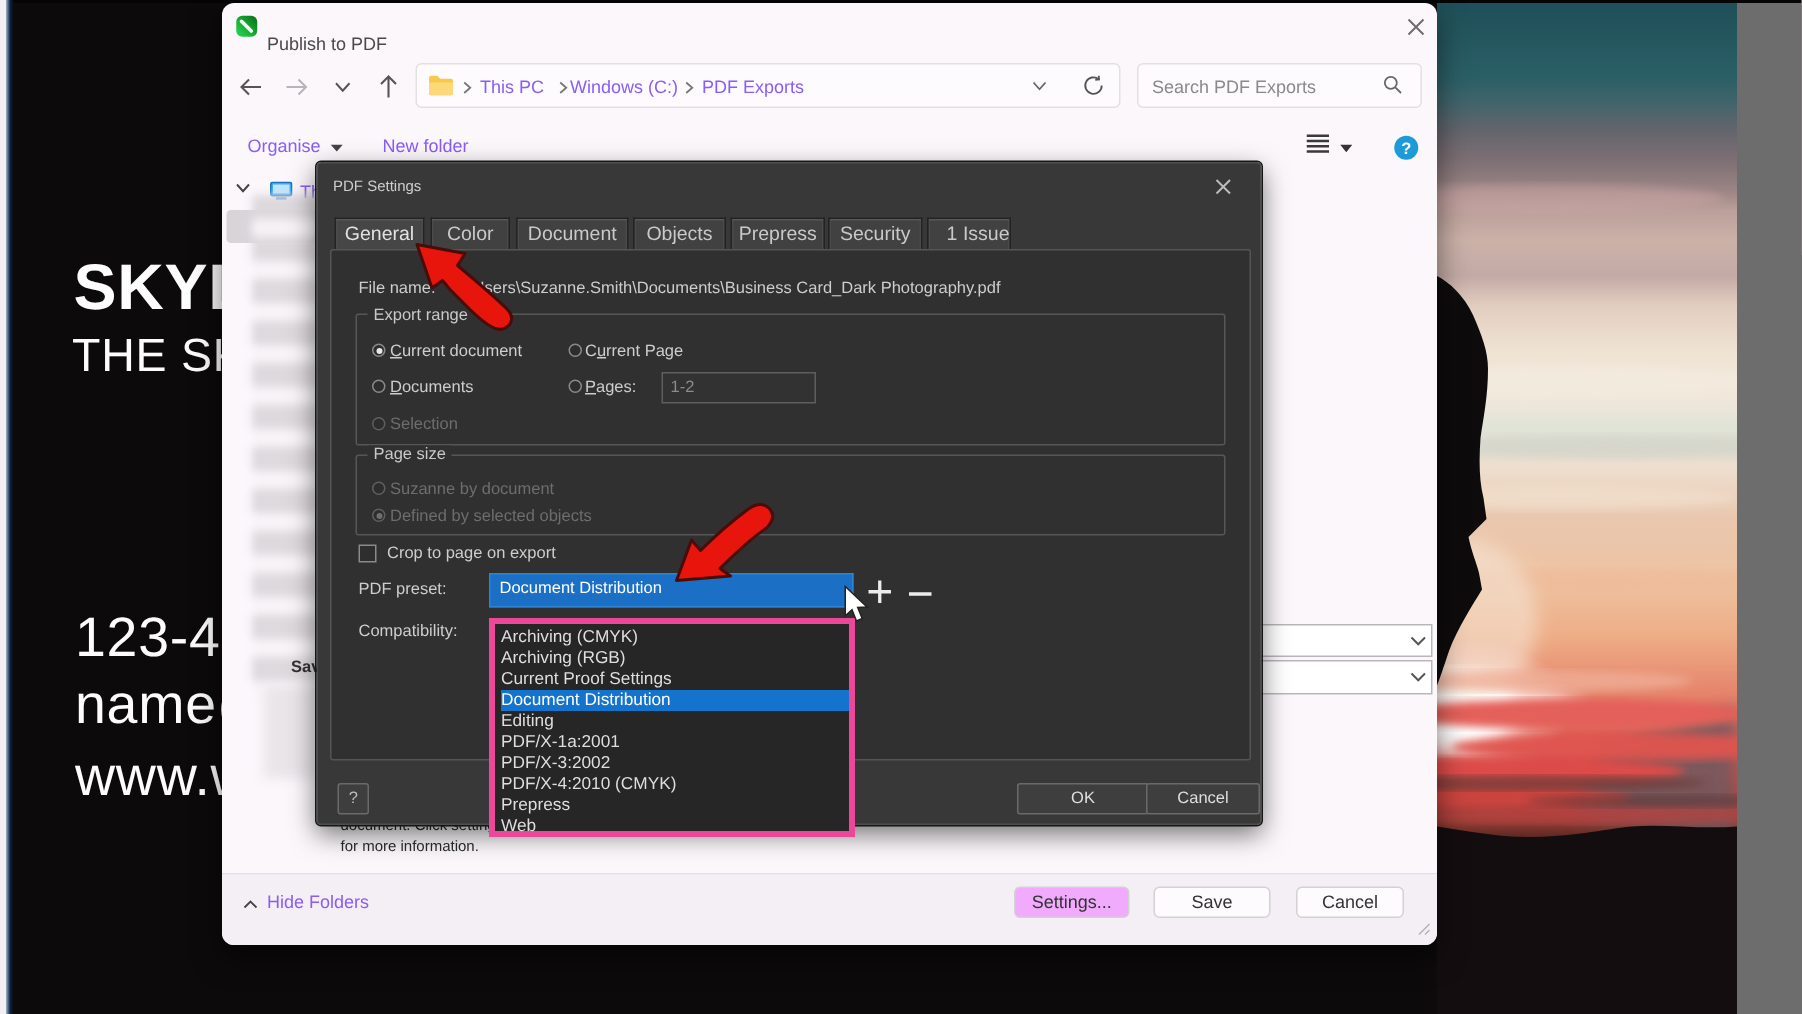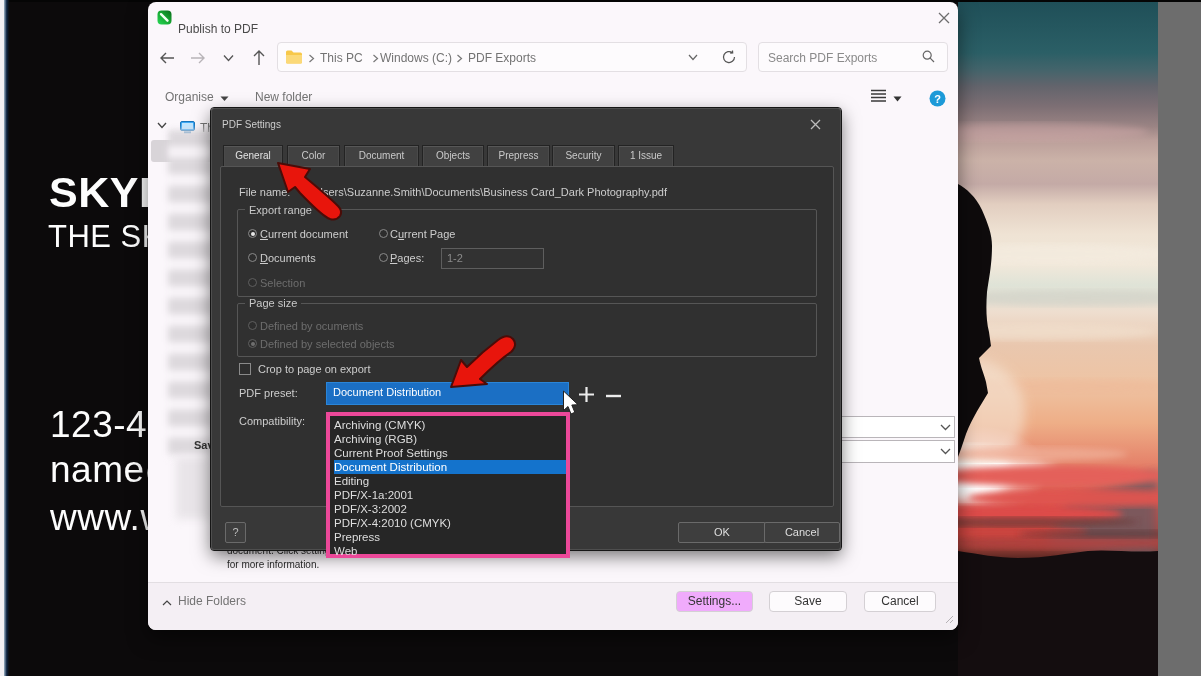--- a/index.html
+++ b/index.html
@@ -13,27 +13,27 @@
   #blackbg { left:9px; top:0; width:949px; height:676px; background:#0c0a0b; }
   #topstrip { left:9px; top:0; width:1192px; height:2px; background:#050505; z-index:3;}
   .bigwhite { color:#fdfdfd; letter-spacing:0.5px; }
 
   
   #photo { left:958px; top:2px; width:200px; height:674px; }
   #greybar { left:1158px; top:2px; width:43px; height:674px; background:#6d6d6d; }
 
   
   #filedlg { left:148px; top:2px; width:810px; height:628px; background:#fbf7fb; border-radius:8px; z-index:5; box-shadow:0 8px 20px rgba(0,0,0,0.5); }
-  .fd-text { color:#737373; font-size:12px; }
+  .fd-text { color:#8b5cf6; font-size:12px; }
   .navbtn { color:#565656; }
   .bcbar { position:absolute; background:#fdfbfd; border:1px solid #e3dfe3; border-radius:4px; }
 
   
   #pdfdlg { left:63px; top:106px; width:630px; height:442px; position:absolute; background:#383838; border:1px solid #4e4e4e; border-radius:3px; outline:1px solid #161616; box-shadow:0 6px 18px rgba(0,0,0,0.55); font-size:11px; color:#cccccc; }
-  .tab { position:absolute; top:36px; height:21px; background:#414141; border:1px solid #232323; border-bottom:none; color:#c9c9c9; text-align:center; font-size:10px; line-height:20px; box-shadow:inset 0 1px 0 #575757, inset 1px 0 0 #4a4a4a, inset -1px 0 0 #4a4a4a; }
+  .tab { position:absolute; top:36px; height:21px; background:#414141; border:1px solid #232323; border-bottom:none; color:#c9c9c9; text-align:center; font-size:13px; line-height:20px; box-shadow:inset 0 1px 0 #575757, inset 1px 0 0 #4a4a4a, inset -1px 0 0 #4a4a4a; }
   .grp { position:absolute; border:1px solid #565656; border-radius:2px; }
   .grplabel { position:absolute; background:#303030; padding:0 4px; font-size:11px; color:#c9c9c9; }
   .radio { position:absolute; width:9px; height:9px; border-radius:50%; border:1px solid #8a8a8a; background:#2d2d2d; }
   .radio.sel::after { content:""; position:absolute; left:1.5px; top:1.5px; width:4px; height:4px; border-radius:50%; background:#e8e8e8; }
   .radio.dis { border-color:#5f5f5f; }
   .radio.dis.sel::after { background:#6f6f6f; }
   .dtext { position:absolute; font-size:11px; color:#cdcdcd; white-space:nowrap; }
   .dtext.dis { color:#6d6d6d; }
   .dbtn { position:absolute; background:#3e3e3e; border:1px solid #6a6a6a; border-radius:2px; color:#dedede; font-size:11px; text-align:center; }
   u { text-decoration:underline; }
@@ -253,21 +253,21 @@
       <svg class="abs" style="left:598px;top:10px;" width="11" height="11" viewBox="0 0 11 11">
         <path d="M1,1 L10,10 M10,1 L1,10" stroke="#bdbdbd" stroke-width="1.3"></path>
       </svg>
 
       <div class="tab" style="left:11px;width:60px;background:#464646;color:#e2e2e2;">General</div>
       <div class="tab" style="left:75px;width:53px;">Color</div>
       <div class="tab" style="left:132px;width:75px;">Document</div>
       <div class="tab" style="left:210px;width:62px;">Objects</div>
       <div class="tab" style="left:275px;width:63px;">Prepress</div>
       <div class="tab" style="left:340px;width:63px;">Security</div>
-      <div class="tab" style="left:406px;width:56px;">1 Issue</div>
+      <div class="tab" style="left:406px;width:56px;text-align:right;">1 Issue</div>
 
       <div class="abs" style="left:8px;top:57px;width:614px;height:341px;border:1px solid #555;border-radius:2px;background:#303030;"></div>
 
       <div class="dtext" style="left:27px;top:77px;">File name:</div>
       <div class="dtext" style="left:89px;top:77px;">C:\Users\Suzanne.Smith\Documents\Business Card_Dark Photography.pdf</div>
 
       <div class="grp" style="left:25px;top:100px;width:580px;height:88px;"></div>
       <div class="grplabel" style="left:33px;top:95px;">Export range</div>
       <div class="radio sel" style="left:36px;top:120px;"></div>
       <div class="dtext" style="left:48px;top:119px;"><u>C</u>urrent document</div>
@@ -277,21 +277,21 @@
       <div class="dtext" style="left:48px;top:143px;"><u>D</u>ocuments</div>
       <div class="radio" style="left:167px;top:144px;"></div>
       <div class="dtext" style="left:178px;top:143px;"><u>P</u>ages:</div>
       <div class="abs" style="left:229px;top:139px;width:103px;height:21px;background:#323232;border:1px solid #5e5e5e;font-size:11px;color:#8b8b8b;line-height:19px;padding-left:5px;">1-2</div>
       <div class="radio dis" style="left:36px;top:169px;"></div>
       <div class="dtext dis" style="left:48px;top:168px;">Selection</div>
 
       <div class="grp" style="left:25px;top:194px;width:580px;height:54px;"></div>
       <div class="grplabel" style="left:33px;top:188px;">Page size</div>
       <div class="radio dis" style="left:36px;top:212px;"></div>
-      <div class="dtext dis" style="left:48px;top:211px;">Defined by ocuments</div>
+      <div class="dtext dis" style="left:48px;top:211px;">Suzanne by document</div>
       <div class="radio dis sel" style="left:36px;top:230px;"></div>
       <div class="dtext dis" style="left:48px;top:229px;">Defined by selected objects</div>
 
       <div class="abs" style="left:27px;top:254px;width:12px;height:12px;background:#2e2e2e;border:1px solid #8a8a8a;"></div>
       <div class="dtext" style="left:46px;top:254px;">Crop to page on export</div>
 
       <div class="dtext" style="left:27px;top:278px;">PDF preset:</div>
       <div class="abs" style="left:114px;top:273px;width:243px;height:23px;background:#1b6fc4;border:1px solid #2a85d8;color:#fff;font-size:11px;line-height:19px;padding-left:6px;">Document Distribution</div>
       <svg class="abs" style="left:366px;top:277px;" width="17" height="17" viewBox="0 0 17 17">
         <path d="M8.5,1 L8.5,16 M1,8.5 L16,8.5" stroke="#ececec" stroke-width="2.2"></path>

